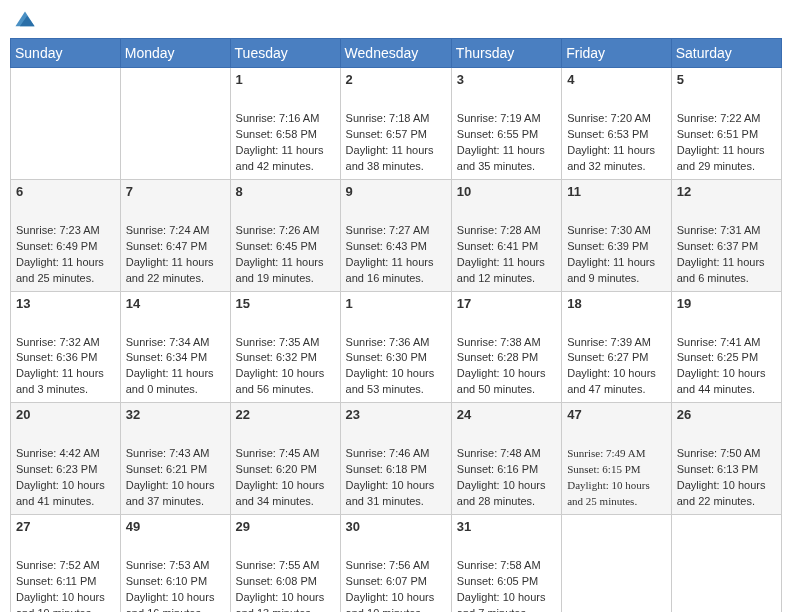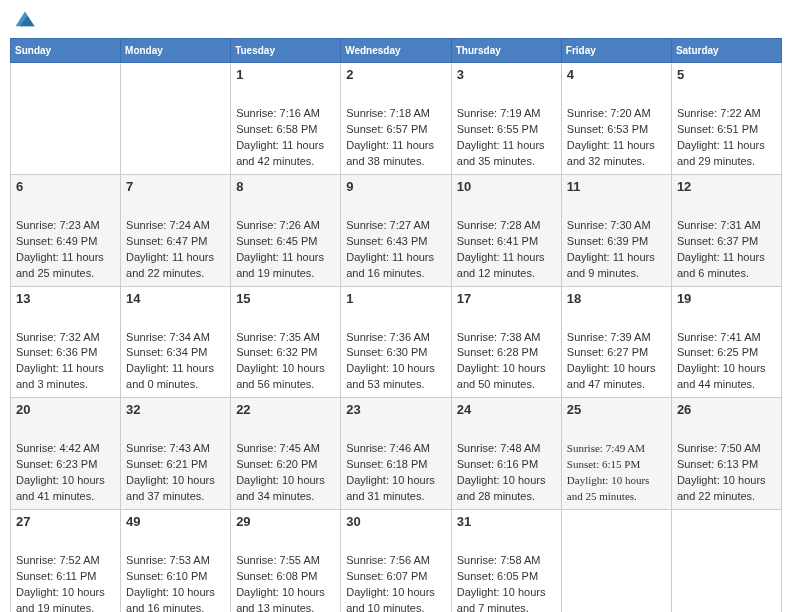--- a/index.html
+++ b/index.html
@@ -39,22 +39,22 @@
       color: #555;
     }
     .calendar {
       width: 100%;
       border-collapse: collapse;
       border: 1px solid #ccc;
     }
     .calendar th {
       background-color: #4a7fc1;
       color: #fff;
-      font-size: 10px;
-      font-weight: bold;
+      font-size: 14px;
+      font-weight: normal;
       padding: 6px 4px;
       text-align: left;
       border: 1px solid #3a6db0;
     }
     .calendar td {
       border: 1px solid #ccc;
       vertical-align: top;
       padding: 4px 5px;
       width: 113px;
       min-height: 80px;
@@ -264,21 +264,21 @@
 Sunset: 6:18 PM
 Daylight: 10 hours and 31 minutes.</div>
         </td>
         <td>
           <span class="day-num">24</span>
           <div class="day-info" style="white-space: pre-line;">Sunrise: 7:48 AM
 Sunset: 6:16 PM
 Daylight: 10 hours and 28 minutes.</div>
         </td>
         <td>
-          <span class="day-num">25</span>
+          <span class="day-num">47</span>
           <div class="day-info" style="white-space: pre-line; font-family: Liberation Serif, serif;">Sunrise: 7:49 AM
 Sunset: 6:15 PM
 Daylight: 10 hours and 25 minutes.</div>
         </td>
         <td>
           <span class="day-num">26</span>
           <div class="day-info" style="white-space: pre-line;">Sunrise: 7:50 AM
 Sunset: 6:13 PM
 Daylight: 10 hours and 22 minutes.</div>
         </td>

